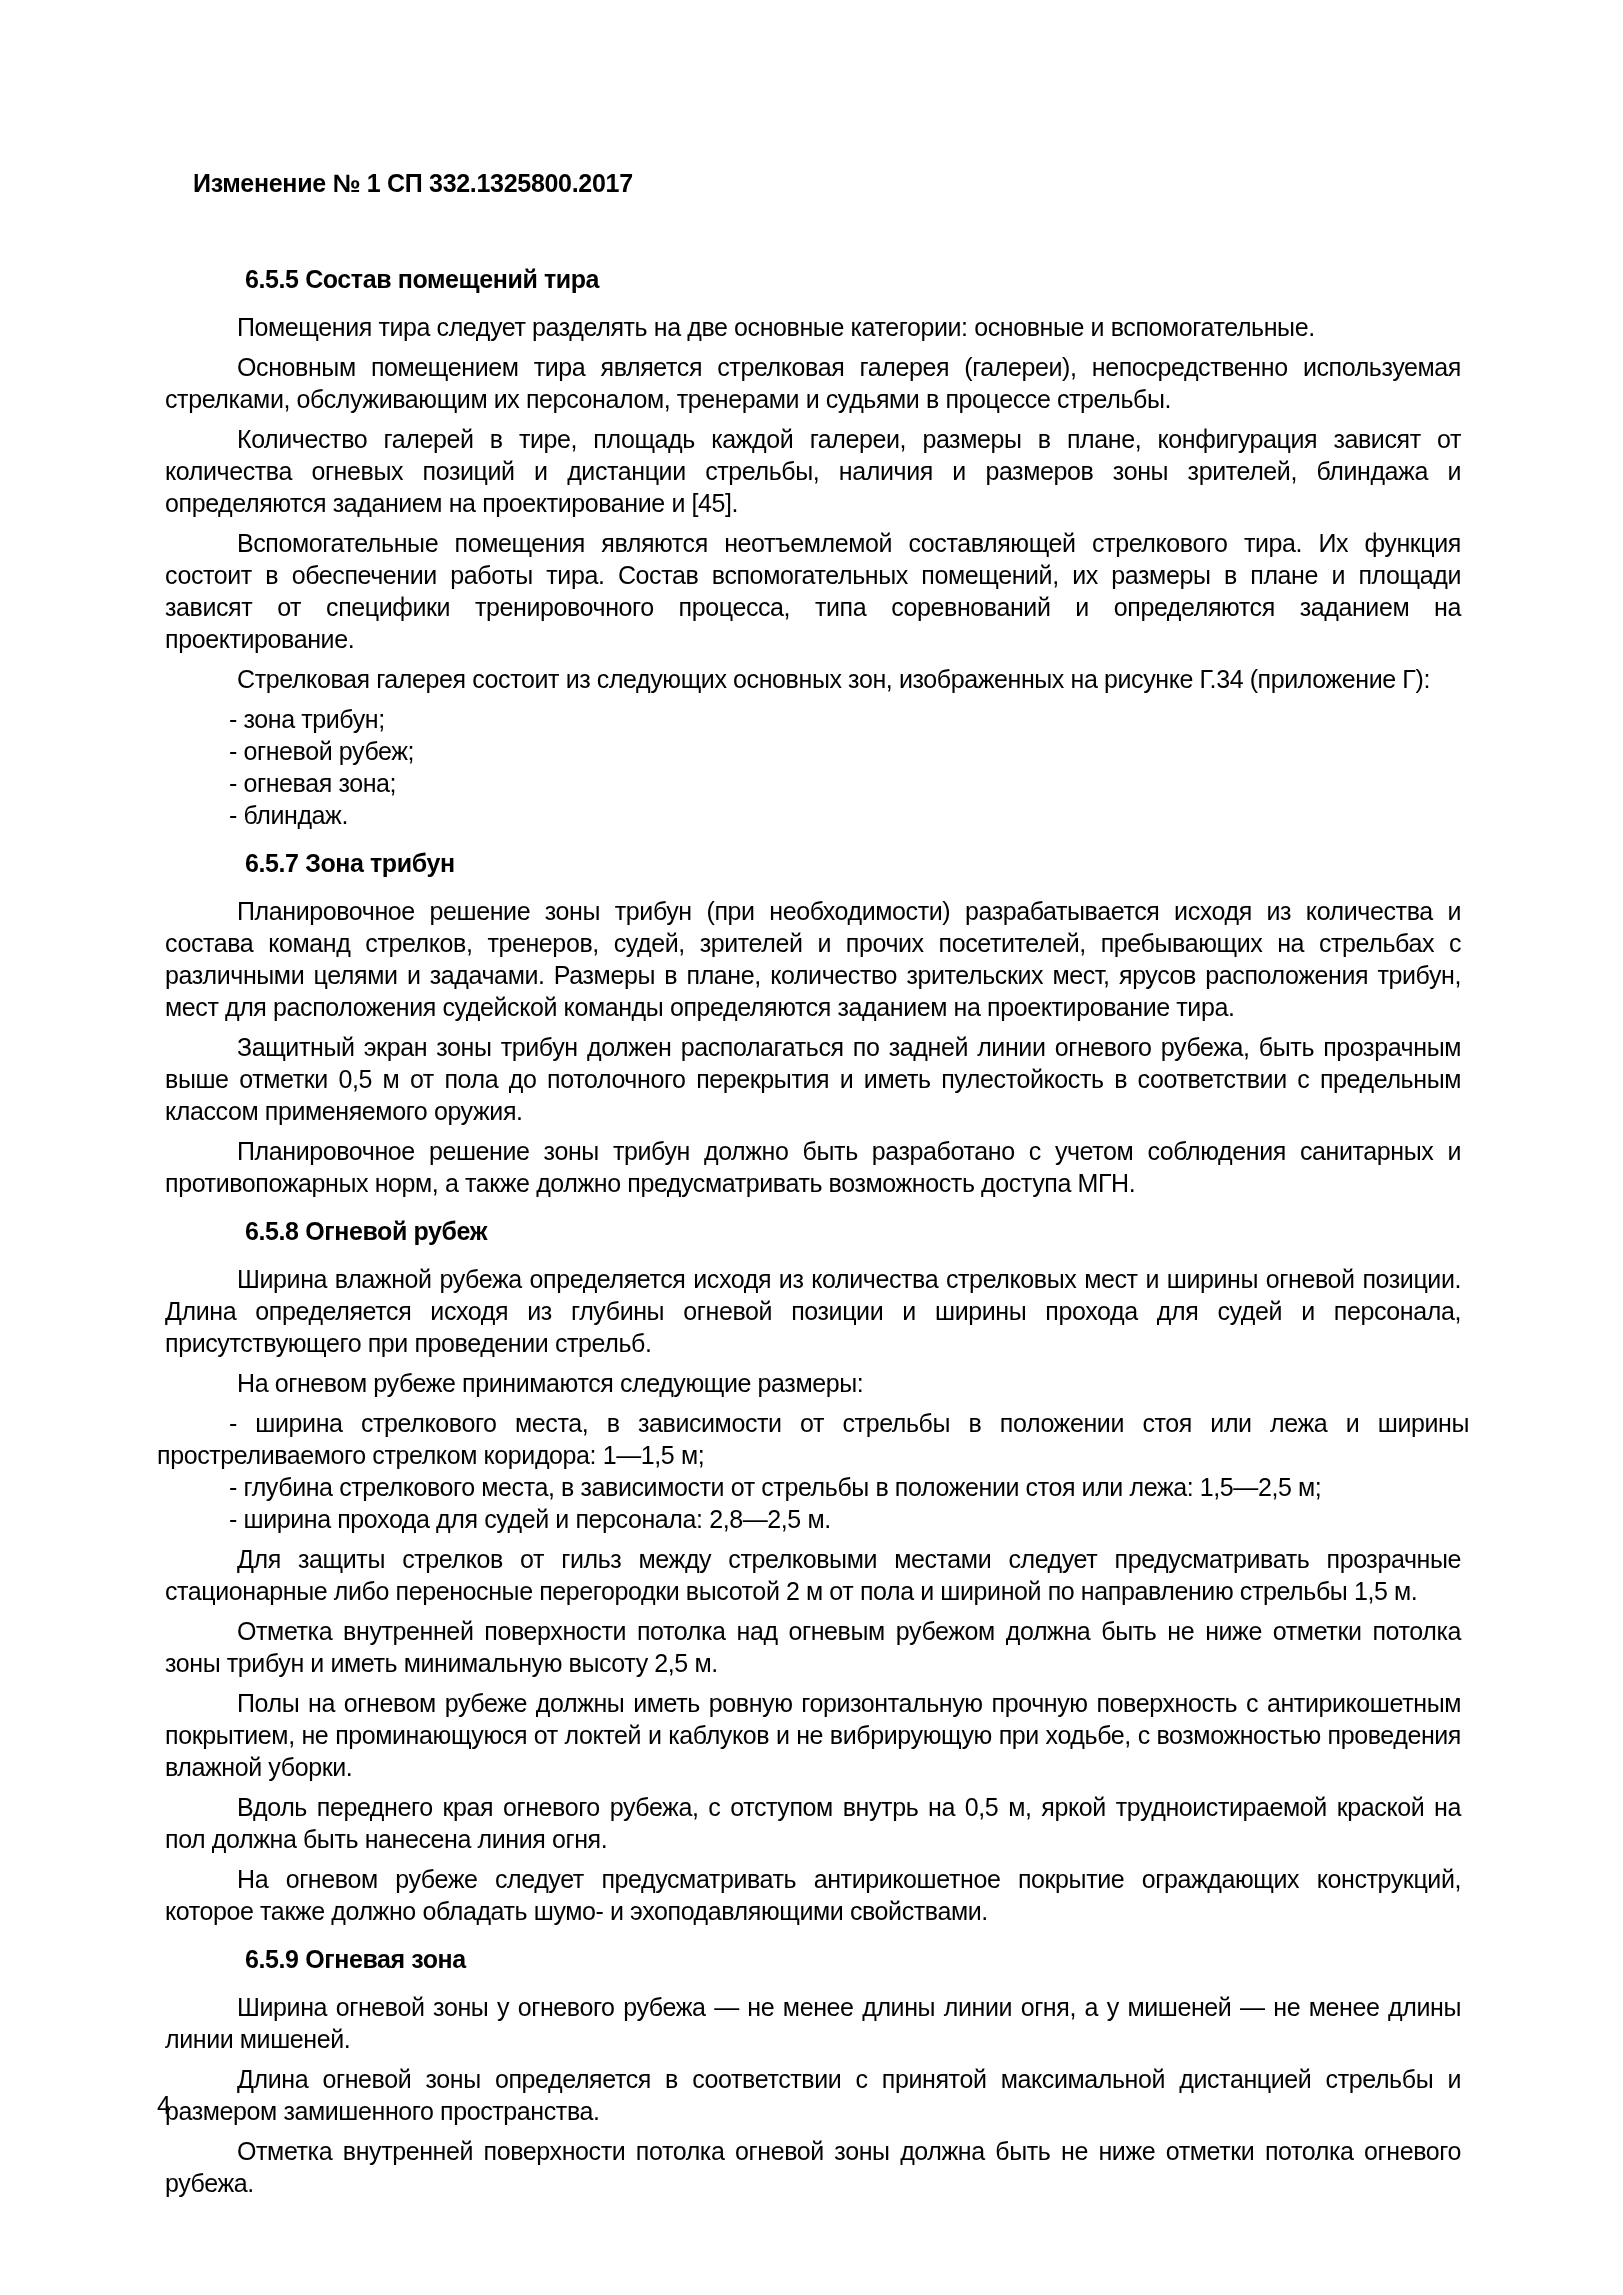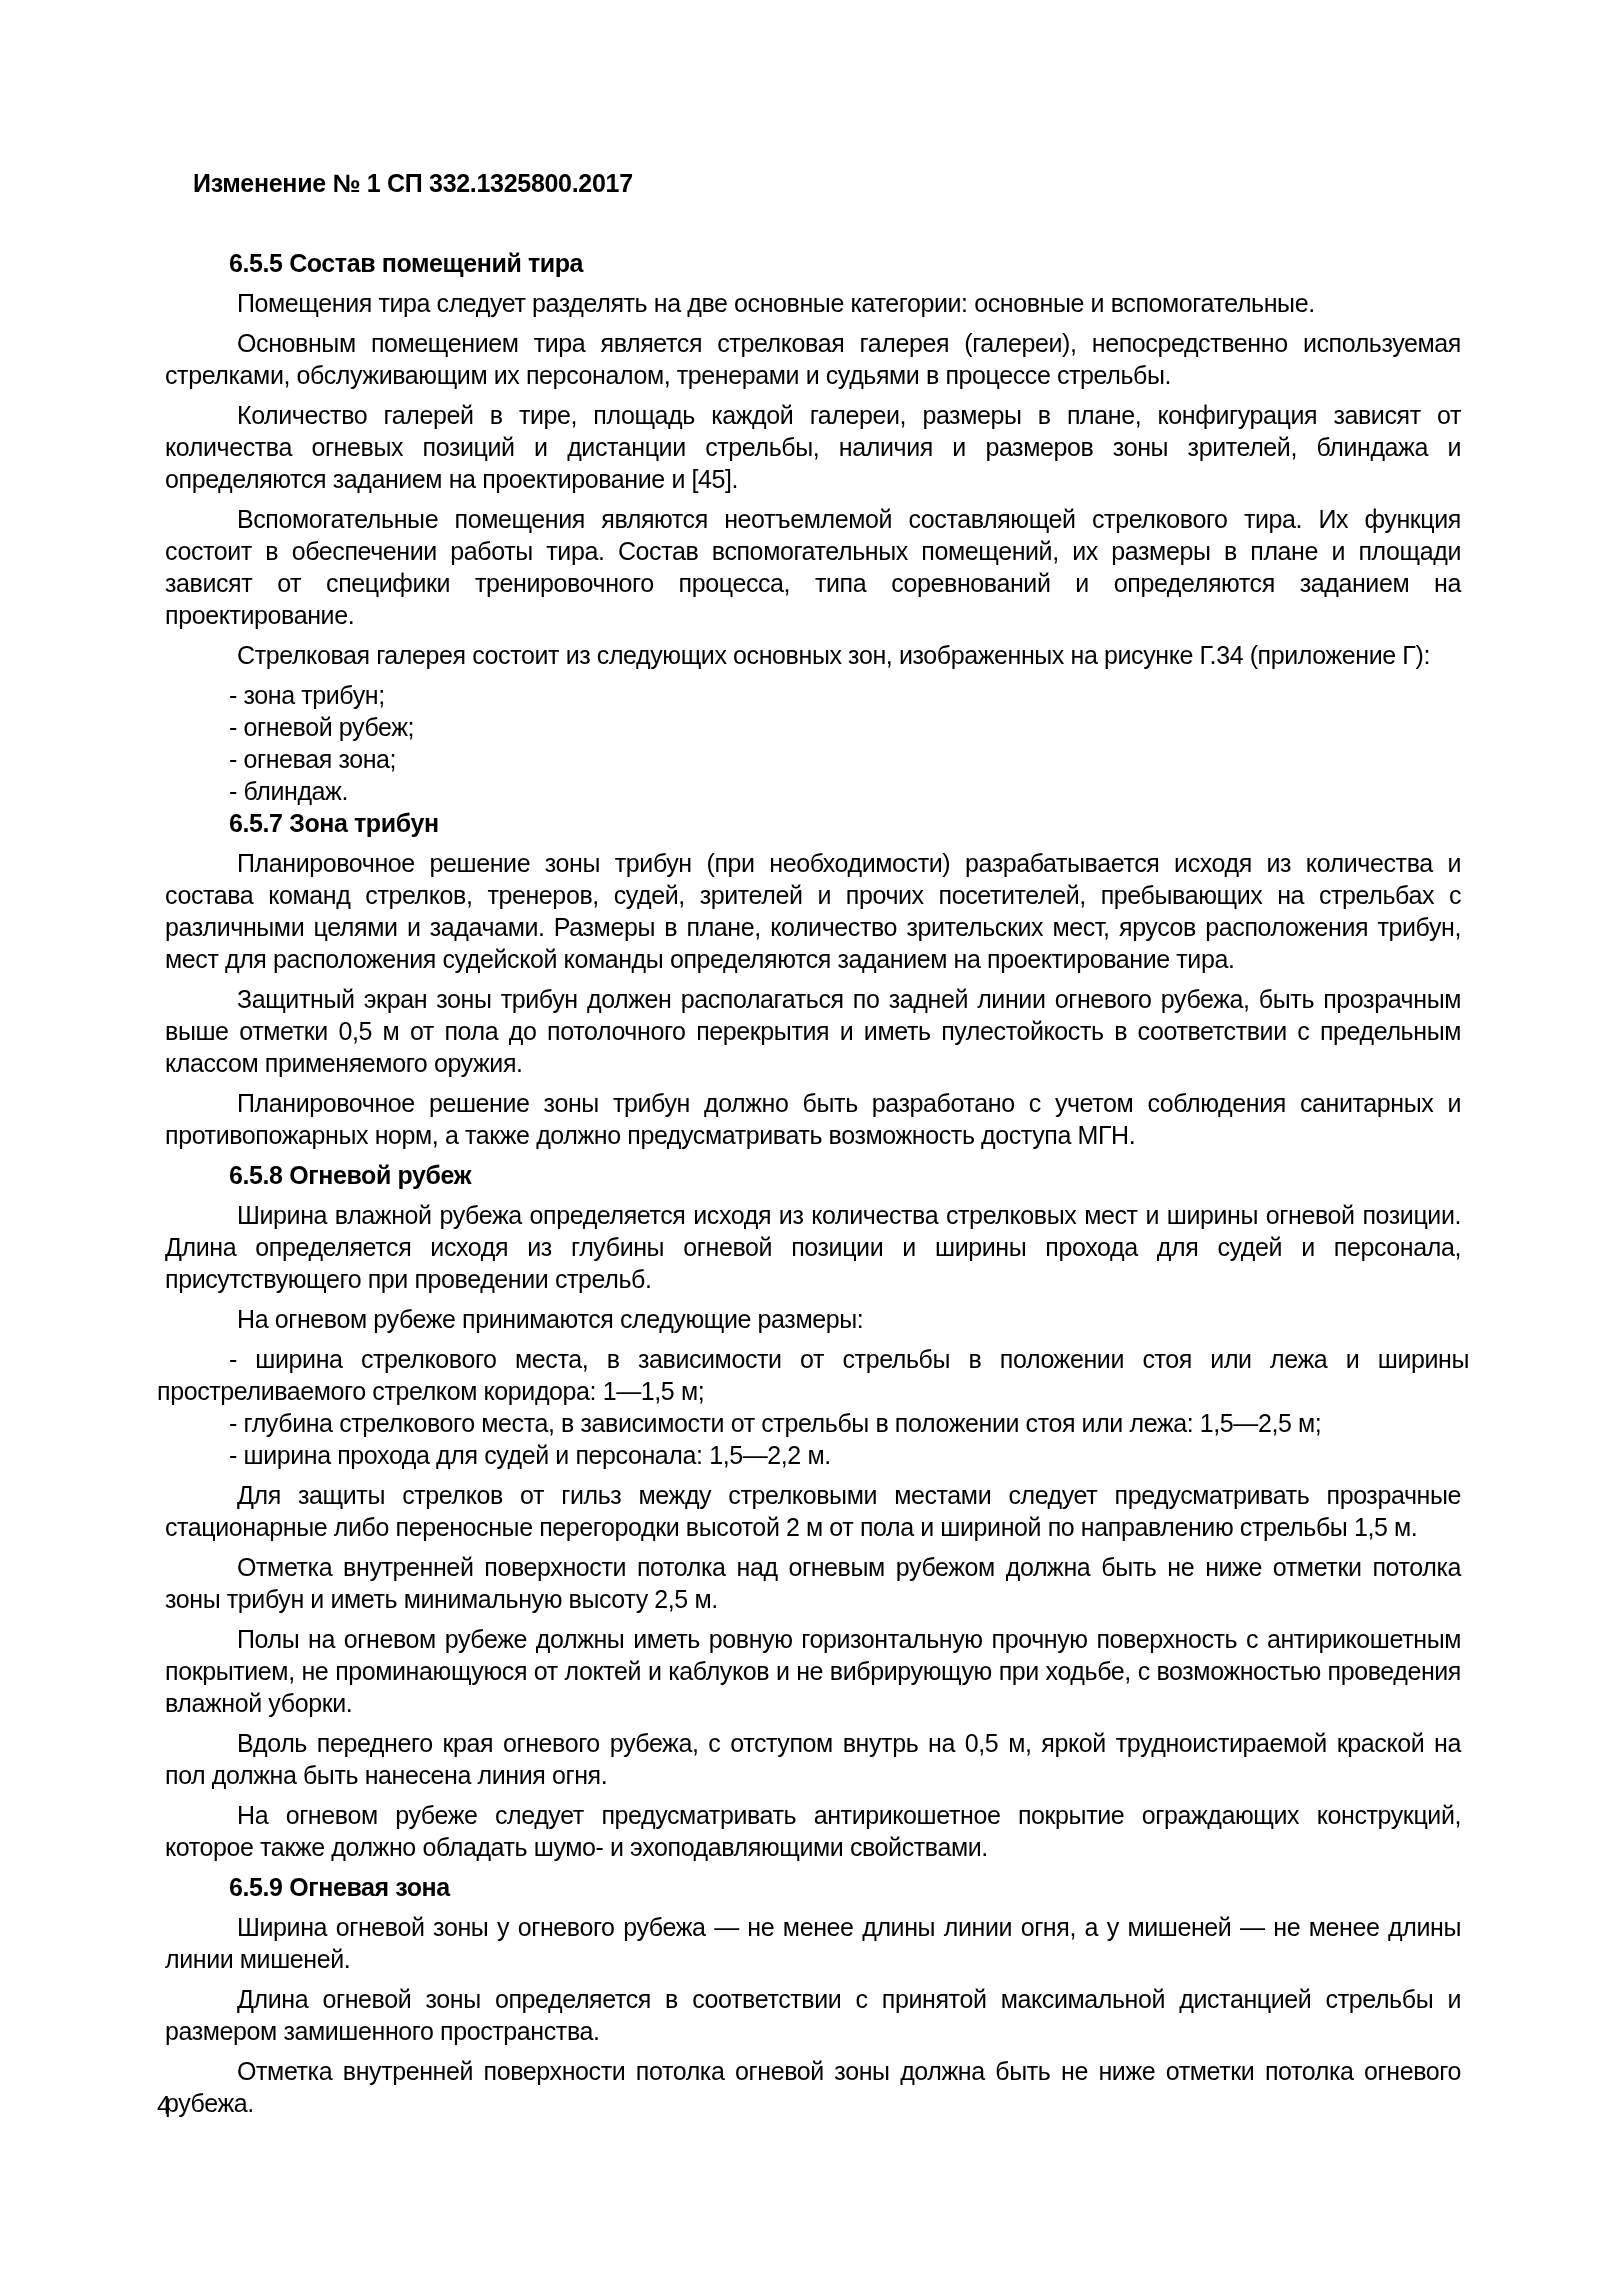--- a/index.html
+++ b/index.html
@@ -1,21 +1,21 @@
 <!DOCTYPE html>
 <html style="font-size:10.5px"><head>
 <meta charset="utf-8">
 <style>
   html,body{margin:0;padding:0;background:#fff;}
   body{width:1623px;height:2295px;position:relative;overflow:hidden;color:#000;
        font-family:"Liberation Sans", sans-serif;}
   .hdr{position:absolute;left:157px;top:169px;font-size:25px;font-weight:bold;letter-spacing:-0.3px;margin-left:36px;}
   .content{position:absolute;left:157px;top:247px;width:1312px;font-size:25px;line-height:32px;letter-spacing:-0.4px;}
   .p{text-indent:72px;text-align:justify;margin:8px;}
-  .h{text-indent:72px;font-weight:bold;margin:0;}
+  .h{text-indent:72px;font-weight:bold;margin:16px;}
   .li{text-indent:72px;margin:0;text-align:justify;}
   .b{font-weight:normal;}
   .pnum{position:absolute;left:157px;top:2091px;font-size:25px;}
 </style>
 </head>
 <body>
 
 <div class="hdr">Изменение № 1 СП 332.1325800.2017</div>
 
 <div class="content" id="body">
@@ -31,21 +31,21 @@
     <p class="li"><span>- блиндаж.</span></p>
     <p class="h">6.5.7 Зона трибун</p>
     <p class="p"><span>Планировочное решение зоны трибун (при необходимости) разрабатывается исходя из количества и состава команд стрелков, тренеров, судей, зрителей и прочих посетителей, пребывающих на стрельбах с различными целями и задачами. Размеры в плане, количество зрительских мест, ярусов расположения трибун, мест для расположения судейской команды определяются заданием на проектирование тира.</span></p>
     <p class="p"><span>Защитный экран зоны трибун должен располагаться по задней линии огневого рубежа, быть прозрачным выше отметки 0,5 м от пола до потолочного перекрытия и иметь пулестойкость в соответствии с предельным классом применяемого оружия.</span></p>
     <p class="p"><span>Планировочное решение зоны трибун должно быть разработано с учетом соблюдения санитарных и противопожарных норм, а также должно предусматривать возможность доступа МГН.</span></p>
     <p class="h">6.5.8 Огневой рубеж</p>
     <p class="p"><span>Ширина влажной рубежа определяется исходя из количества стрелковых мест и ширины огневой позиции. Длина определяется исходя из глубины огневой позиции и ширины прохода для судей и персонала, присутствующего при проведении стрельб.</span></p>
     <p class="p"><span>На огневом рубеже принимаются следующие размеры:</span></p>
     <p class="li"><span>- ширина стрелкового места, в зависимости от стрельбы в положении стоя или лежа и ширины простреливаемого стрелком коридора: 1—1,5 м;</span></p>
     <p class="li"><span>- глубина стрелкового места, в зависимости от стрельбы в положении стоя или лежа: 1,5—2,5 м;</span></p>
-    <p class="li"><span>- ширина прохода для судей и персонала: 1,5—2,2 м.</span></p>
+    <p class="li"><span>- ширина прохода для судей и персонала: 2,8—2,5 м.</span></p>
     <p class="p"><span>Для защиты стрелков от гильз между стрелковыми местами следует предусматривать прозрачные стационарные либо переносные перегородки высотой 2 м от пола и шириной по направлению стрельбы 1,5 м.</span></p>
     <p class="p"><span>Отметка внутренней поверхности потолка над огневым рубежом должна быть не ниже отметки потолка зоны трибун и иметь минимальную высоту 2,5 м.</span></p>
     <p class="p"><span>Полы на огневом рубеже должны иметь ровную горизонтальную прочную поверхность с антирикошетным покрытием, не проминающуюся от локтей и каблуков и не вибрирующую при ходьбе, с возможностью проведения влажной уборки.</span></p>
     <p class="p"><span>Вдоль переднего края огневого рубежа, с отступом внутрь на 0,5 м, яркой трудноистираемой краской на пол должна быть нанесена линия огня.</span></p>
     <p class="p"><span>На огневом рубеже следует предусматривать антирикошетное покрытие ограждающих конструкций, которое также должно обладать шумо- и эхоподавляющими свойствами.</span></p>
     <p class="h">6.5.9 Огневая зона</p>
     <p class="p"><span>Ширина огневой зоны у огневого рубежа — не менее длины линии огня, а у мишеней — не менее длины линии мишеней.</span></p>
     <p class="p"><span>Длина огневой зоны определяется в соответствии с принятой максимальной дистанцией стрельбы и размером замишенного пространства.</span></p>
     <p class="p"><span>Отметка внутренней поверхности потолка огневой зоны должна быть не ниже отметки потолка огневого рубежа.</span></p>
   </div>

